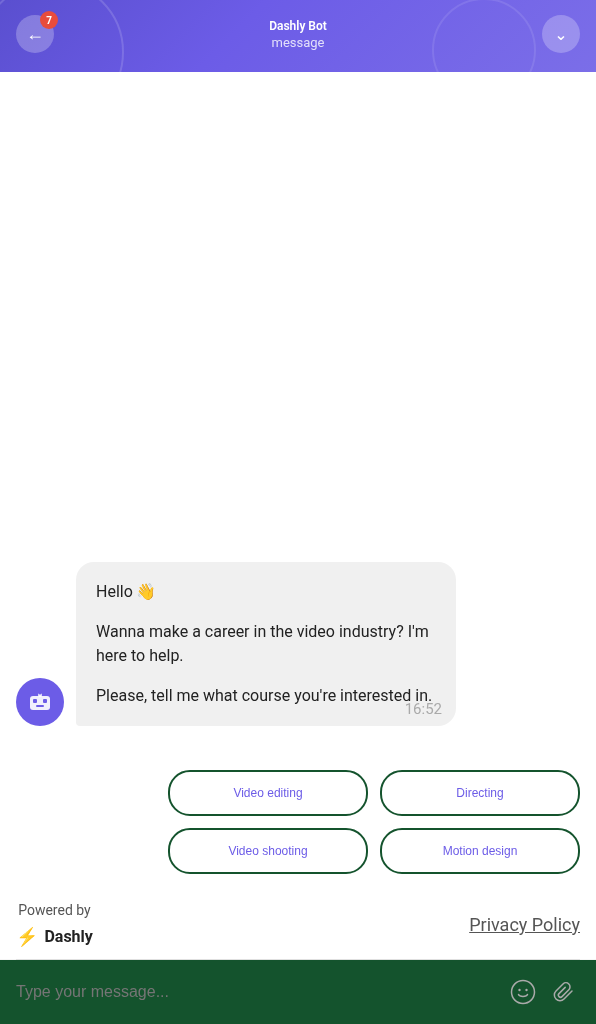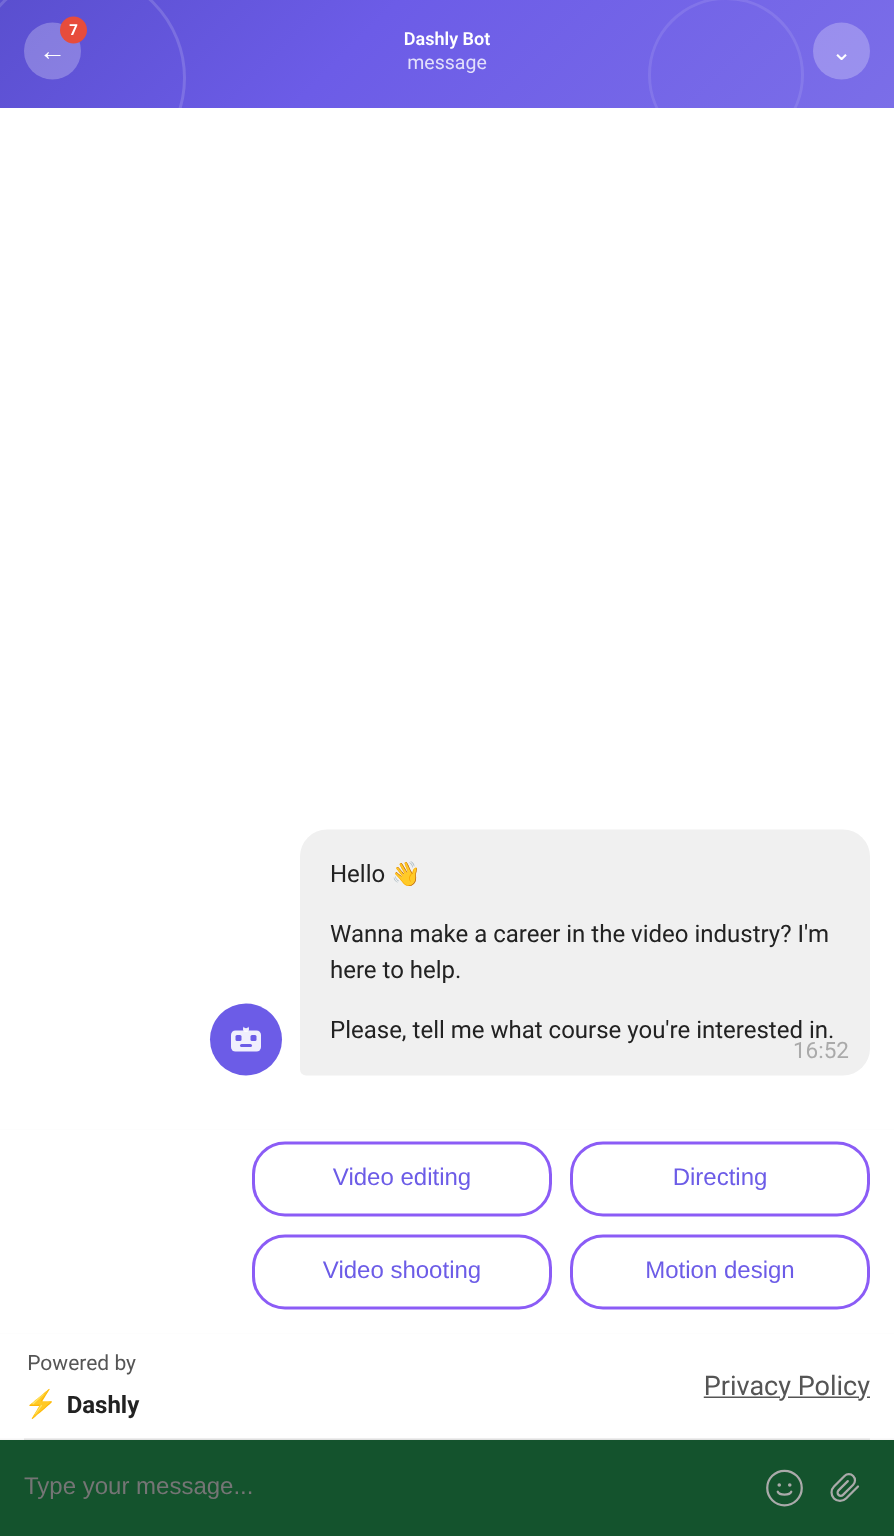--- a/index.html
+++ b/index.html
@@ -92,20 +92,21 @@
       cursor: pointer;
       flex-shrink: 0;
     }
 
     
     .chat-area {
       flex: 1;
       background: white;
       padding: 32px 16px 20px;
       display: flex;
+      flex-direction: column;
       overflow-y: auto;
     }
 
     
     .chat-spacer {
       flex: 1;
       min-height: 140px;
     }
 
     
@@ -176,26 +177,26 @@
     }
 
     .options-row {
       display: flex;
       gap: 12px;
       justify-content: flex-end;
       width: 100%;
     }
 
     .option-btn {
-      border: 2px solid #8b5cf6;
+      border: 2px solid #14532d;
       background: white;
       color: #6c5ce7;
       border-radius: 22px;
       padding: 14px 24px;
-      font-size: 16px;
+      font-size: 12px;
       font-weight: 500;
       cursor: pointer;
       flex: 1;
       text-align: center;
       max-width: 200px;
     }
 
     
     .powered-by {
       background: white;

